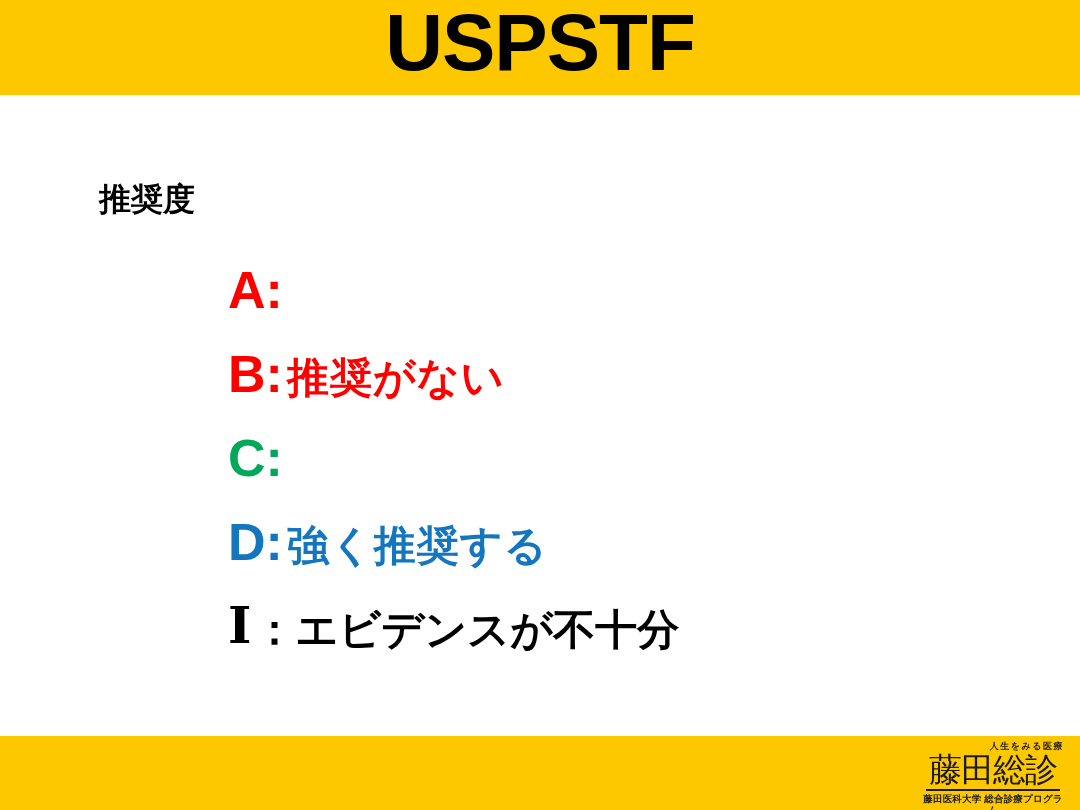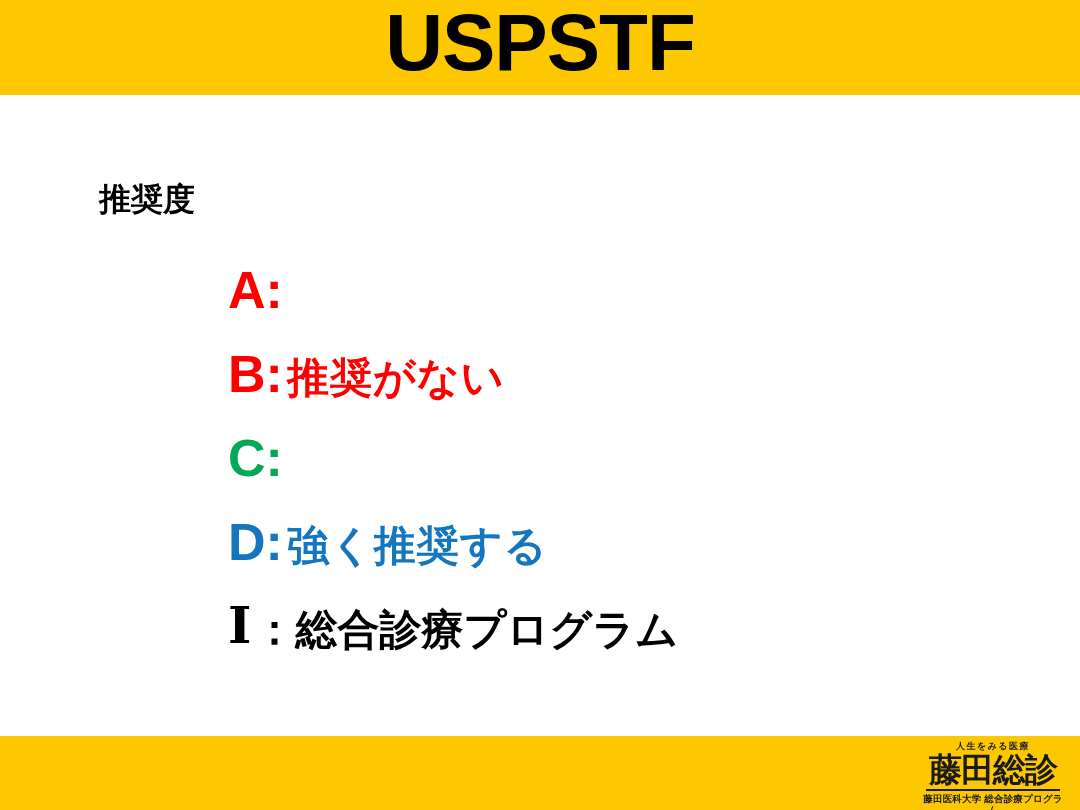--- a/index.html
+++ b/index.html
@@ -111,24 +111,25 @@
     height: 68px;
     color: #1a1a1a;
     text-align: center;
   }
   .logo-tagline {
     font-size: 9px;
     font-weight: bold;
     letter-spacing: 1.5px;
     line-height: 12px;
     margin-top: 1px;
+    text-align: right;
   }
   .logo-mark {
     font-size: 33px;
-    font-weight: bold;
+    font-weight: normal;
     line-height: 36px;
     letter-spacing: -1px;
     font-family: "DejaVu Sans", "Liberation Sans", sans-serif;
   }
   .logo-rule {
     height: 2px;
     background: #1a1a1a;
     width: 134px;
     margin: 1px auto 2px auto;
   }
@@ -164,21 +165,21 @@
       <span class="grade-letter">C:</span>
     </div>
 
     <div class="grade-row" style="color: rgb(20, 118, 190);">
       <span class="grade-letter">D:</span>
       <span class="grade-text">強く推奨する</span>
     </div>
 
     <div class="grade-row letter-serif" style="color: rgb(0, 0, 0);">
       <span class="grade-letter">Ⅰ</span>
-      <span class="grade-text">：総合診療プログラム</span>
+      <span class="grade-text">：エビデンスが不十分</span>
     </div>
 
   </div>
 
   <div class="footer-bar" style="background: rgb(253, 200, 0);"></div>
 
   <div class="logo">
     <div class="logo-tagline">人生をみる医療</div>
     <div class="logo-mark">藤田総診</div>
     <div class="logo-rule"></div>

